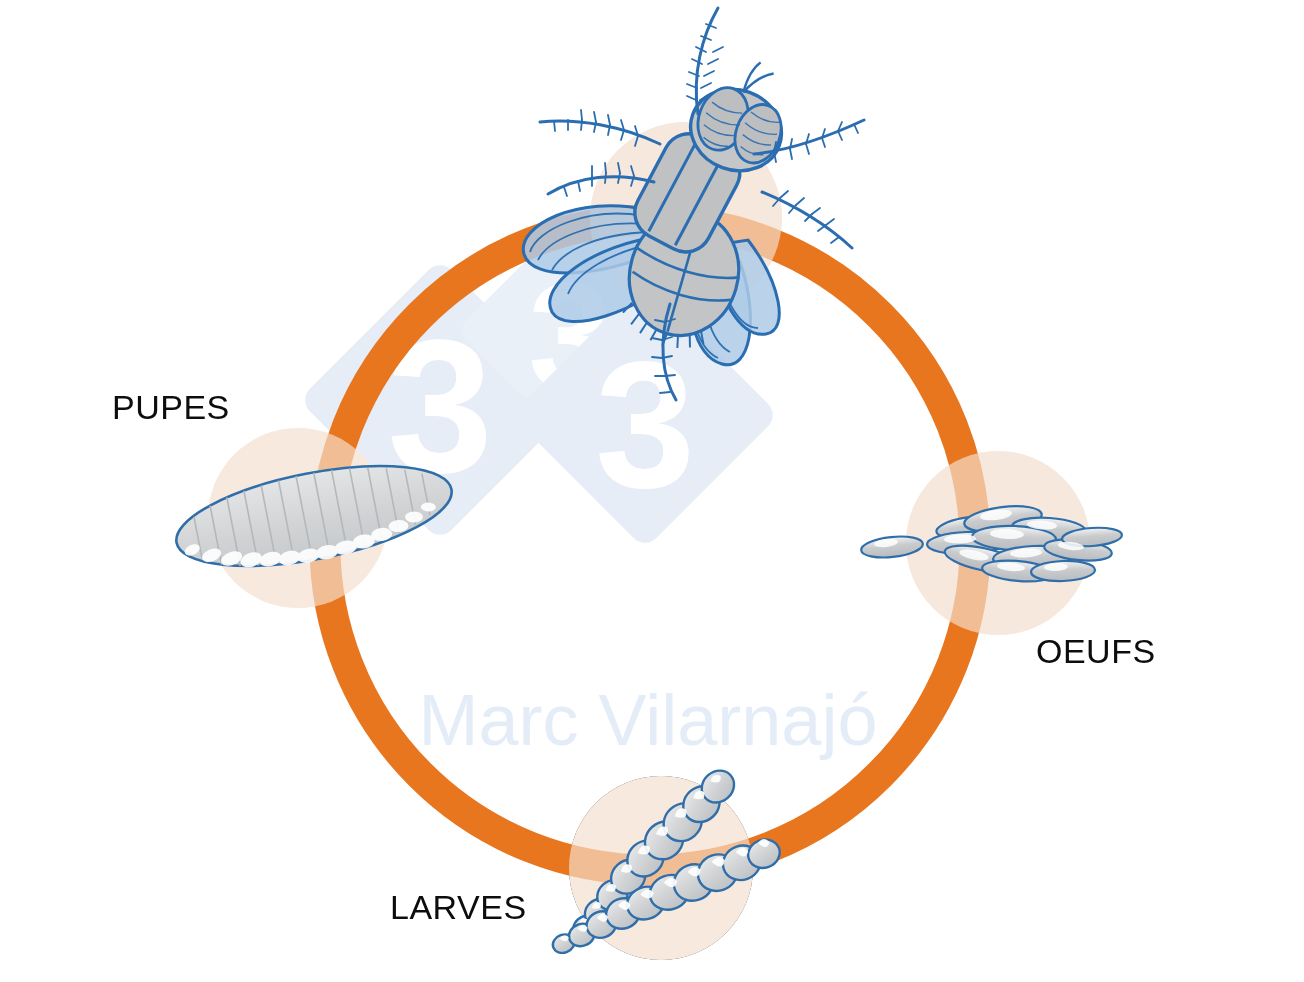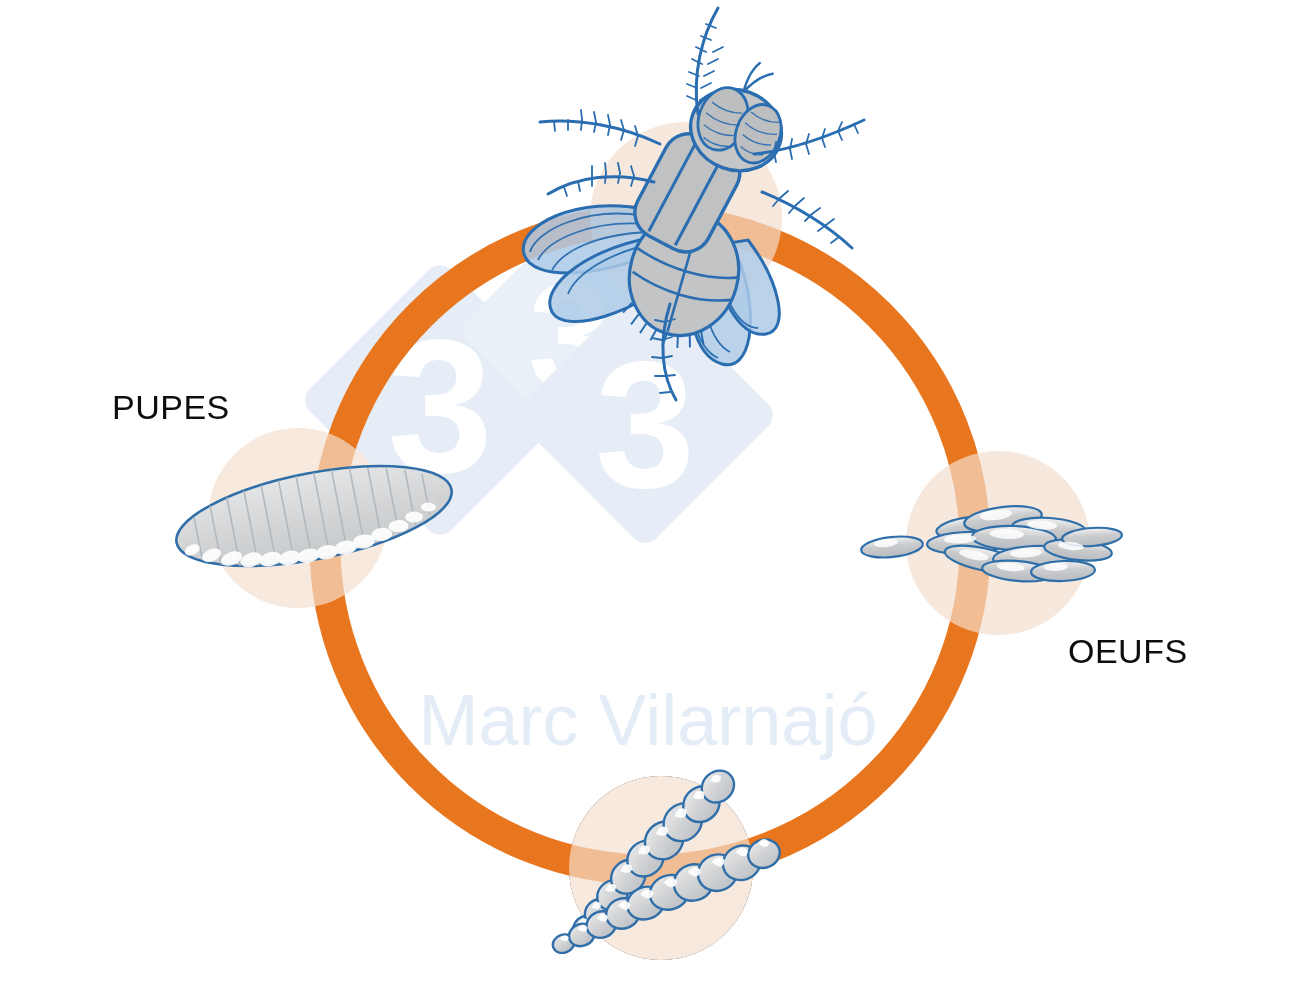--- a/index.html
+++ b/index.html
@@ -3,21 +3,21 @@
 <meta charset="utf-8">
 <style>
   html,body{margin:0;padding:0;background:#ffffff;}
   body{width:1304px;height:982px;overflow:hidden;position:relative;
        font-family:"Liberation Sans", sans-serif;}
   #stage{position:absolute;left:0;top:0;width:1304px;height:982px;background:#fff;}
   #stage svg{position:absolute;left:0;top:0;}
   .label{position:absolute;color:#0d0d0d;font-size:34px;letter-spacing:0.5px;
          font-family:"Liberation Sans", sans-serif;white-space:nowrap;}
   #lbl-adult{left:828px;top:160px;}
-  #lbl-eggs{left:1036px;top:632px;margin-left:32px;}
+  #lbl-eggs{left:1036px;top:632px;}
   #lbl-larvae{left:390px;top:888px;}
   #lbl-pupae{left:112px;top:388px;}
 </style>
 </head>
 <body>
 
 <div id="stage" style="background: rgb(255, 255, 255);">
 
   <svg width="1304" height="982" viewBox="0 0 1304 982">
     <defs>
@@ -284,16 +284,17 @@
           <path d="M-23,122 l10,-3 M-26,140 l10,-3 M-26,158 l10,-2 M-23,176 l10,-1"></path>
         </g>
       </g>
     </g>
 
   </svg>
 
 
   <div class="label" id="lbl-eggs" style="color: rgb(13, 13, 13);">OEUFS</div>
 
+  <div class="label" id="lbl-larvae" style="color: rgb(13, 13, 13);">LARVES</div>
 
   <div class="label" id="lbl-pupae" style="color: rgb(13, 13, 13);">PUPES</div>
 
 </div>
 
 </body></html>

